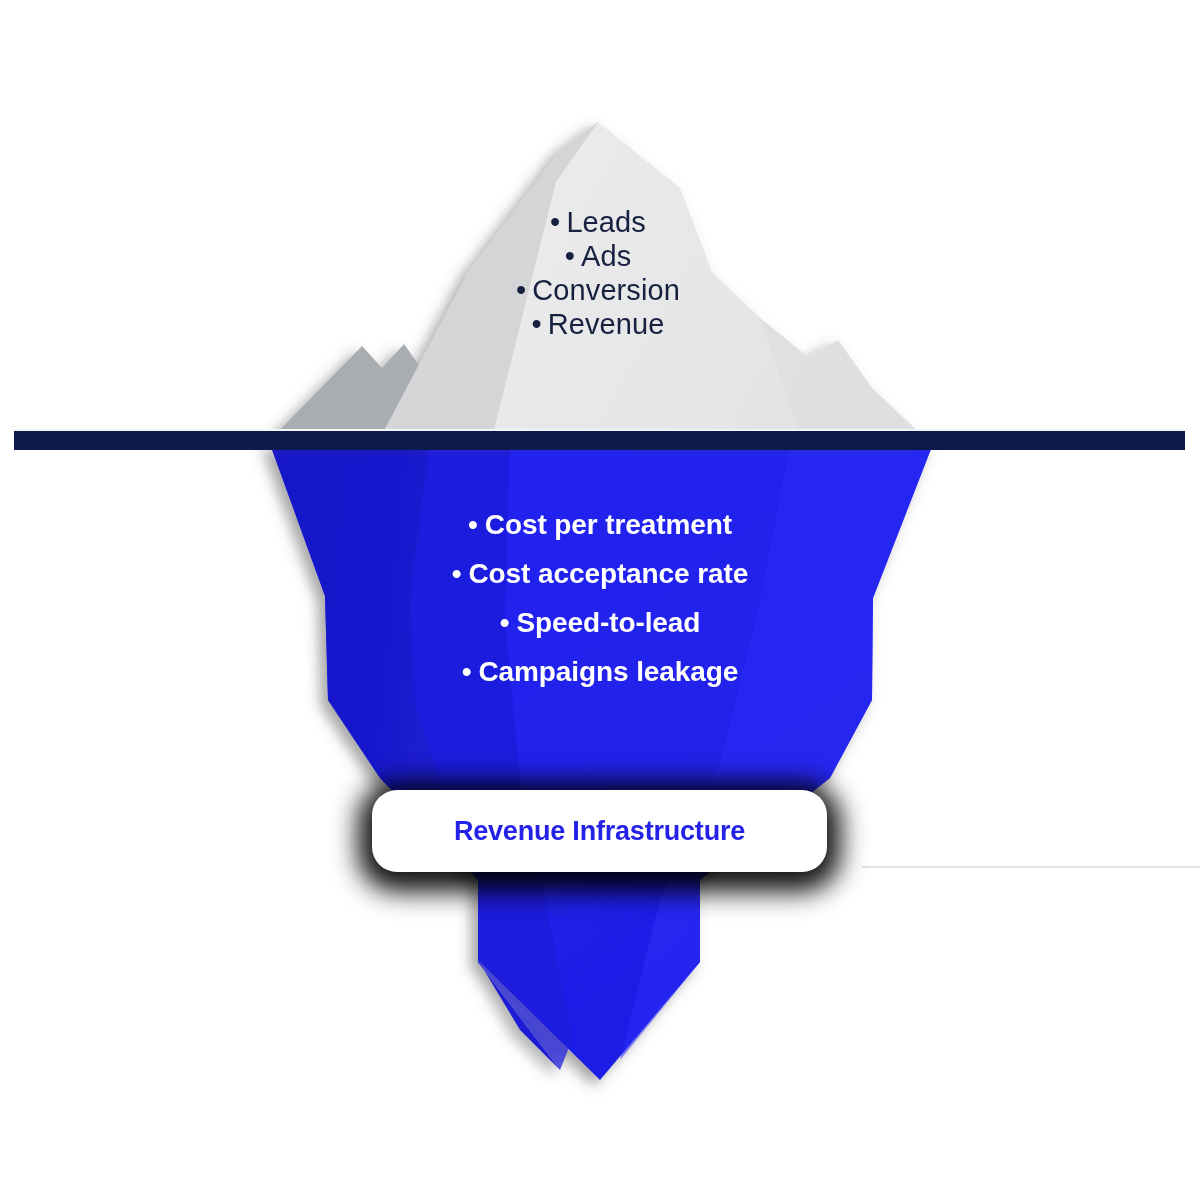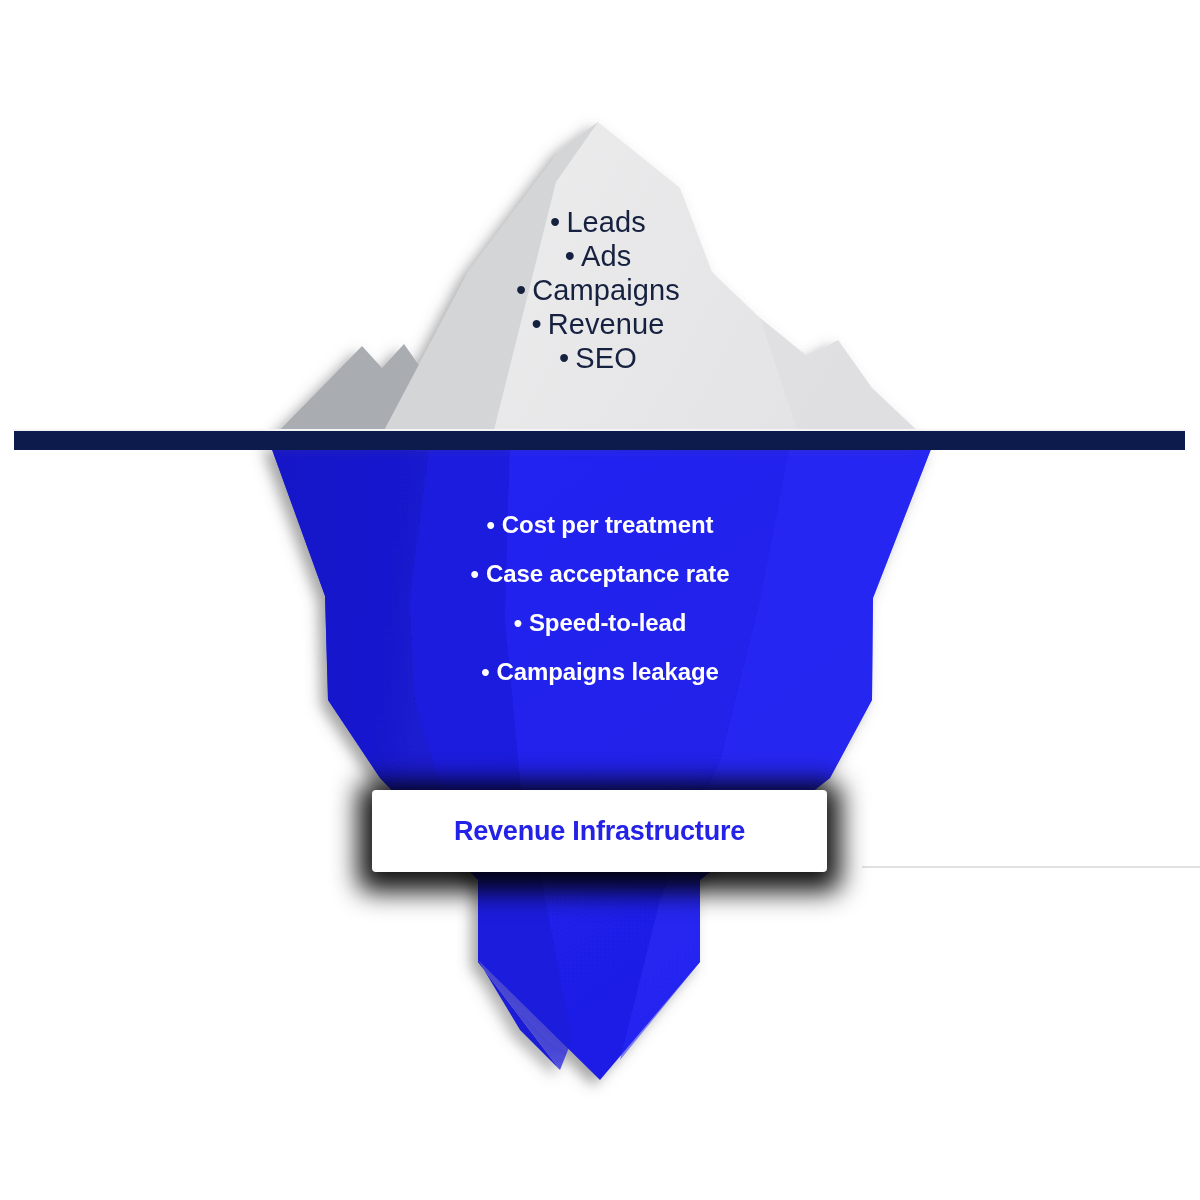--- a/index.html
+++ b/index.html
@@ -47,41 +47,41 @@
     margin-right: 6px;
   }
 
   
   .below-list {
     position: absolute;
     left: 340px;
     top: 500px;
     width: 520px;
     text-align: center;
-    font-size: 24px;
+    font-size: 28px;
     line-height: 49px;
     color: #ffffff;
     font-weight: 700;
     letter-spacing: -0.1px;
   }
   .below-list .row { white-space: nowrap; }
   .below-list .bullet {
     display: inline-block;
     margin-right: 7px;
   }
 
   
   .badge {
     position: absolute;
     left: 372px;
     top: 790px;
     width: 455px;
     height: 82px;
     background: #ffffff;
-    border-radius: 4px;
+    border-radius: 25px;
     box-shadow: 0 6px 26px 14px rgba(0,0,0,0.92);
     display: flex;
     align-items: center;
     justify-content: center;
     z-index: 5;
   }
   .badge-label {
     font-size: 27px;
     font-weight: 700;
     color: #2322e6;
@@ -218,28 +218,27 @@
 
     <g>
       <rect x="14" y="430" width="1171" height="20" fill="#0d1b4c"></rect>
       <rect x="14" y="429" width="1171" height="2" fill="#f2f4f7"></rect>
     </g>
   </svg>
 
   <div class="above-list">
     <div class="row"><span class="bullet">•</span><span>Leads</span></div>
     <div class="row"><span class="bullet">•</span><span>Ads</span></div>
-    <div class="row"><span class="bullet">•</span><span>Campaigns</span></div>
+    <div class="row"><span class="bullet">•</span><span>Conversion</span></div>
     <div class="row"><span class="bullet">•</span><span>Revenue</span></div>
-    <div class="row"><span class="bullet">•</span><span>SEO</span></div>
   </div>
 
   <div class="below-list">
     <div class="row"><span class="bullet">•</span><span>Cost per treatment</span></div>
-    <div class="row"><span class="bullet">•</span><span>Case acceptance rate</span></div>
+    <div class="row"><span class="bullet">•</span><span>Cost acceptance rate</span></div>
     <div class="row"><span class="bullet">•</span><span>Speed-to-lead</span></div>
     <div class="row"><span class="bullet">•</span><span>Campaigns leakage</span></div>
   </div>
 
   <div class="hairline"></div>
 
   <div class="badge">
     <span class="badge-label">Revenue Infrastructure</span>
   </div>
 

